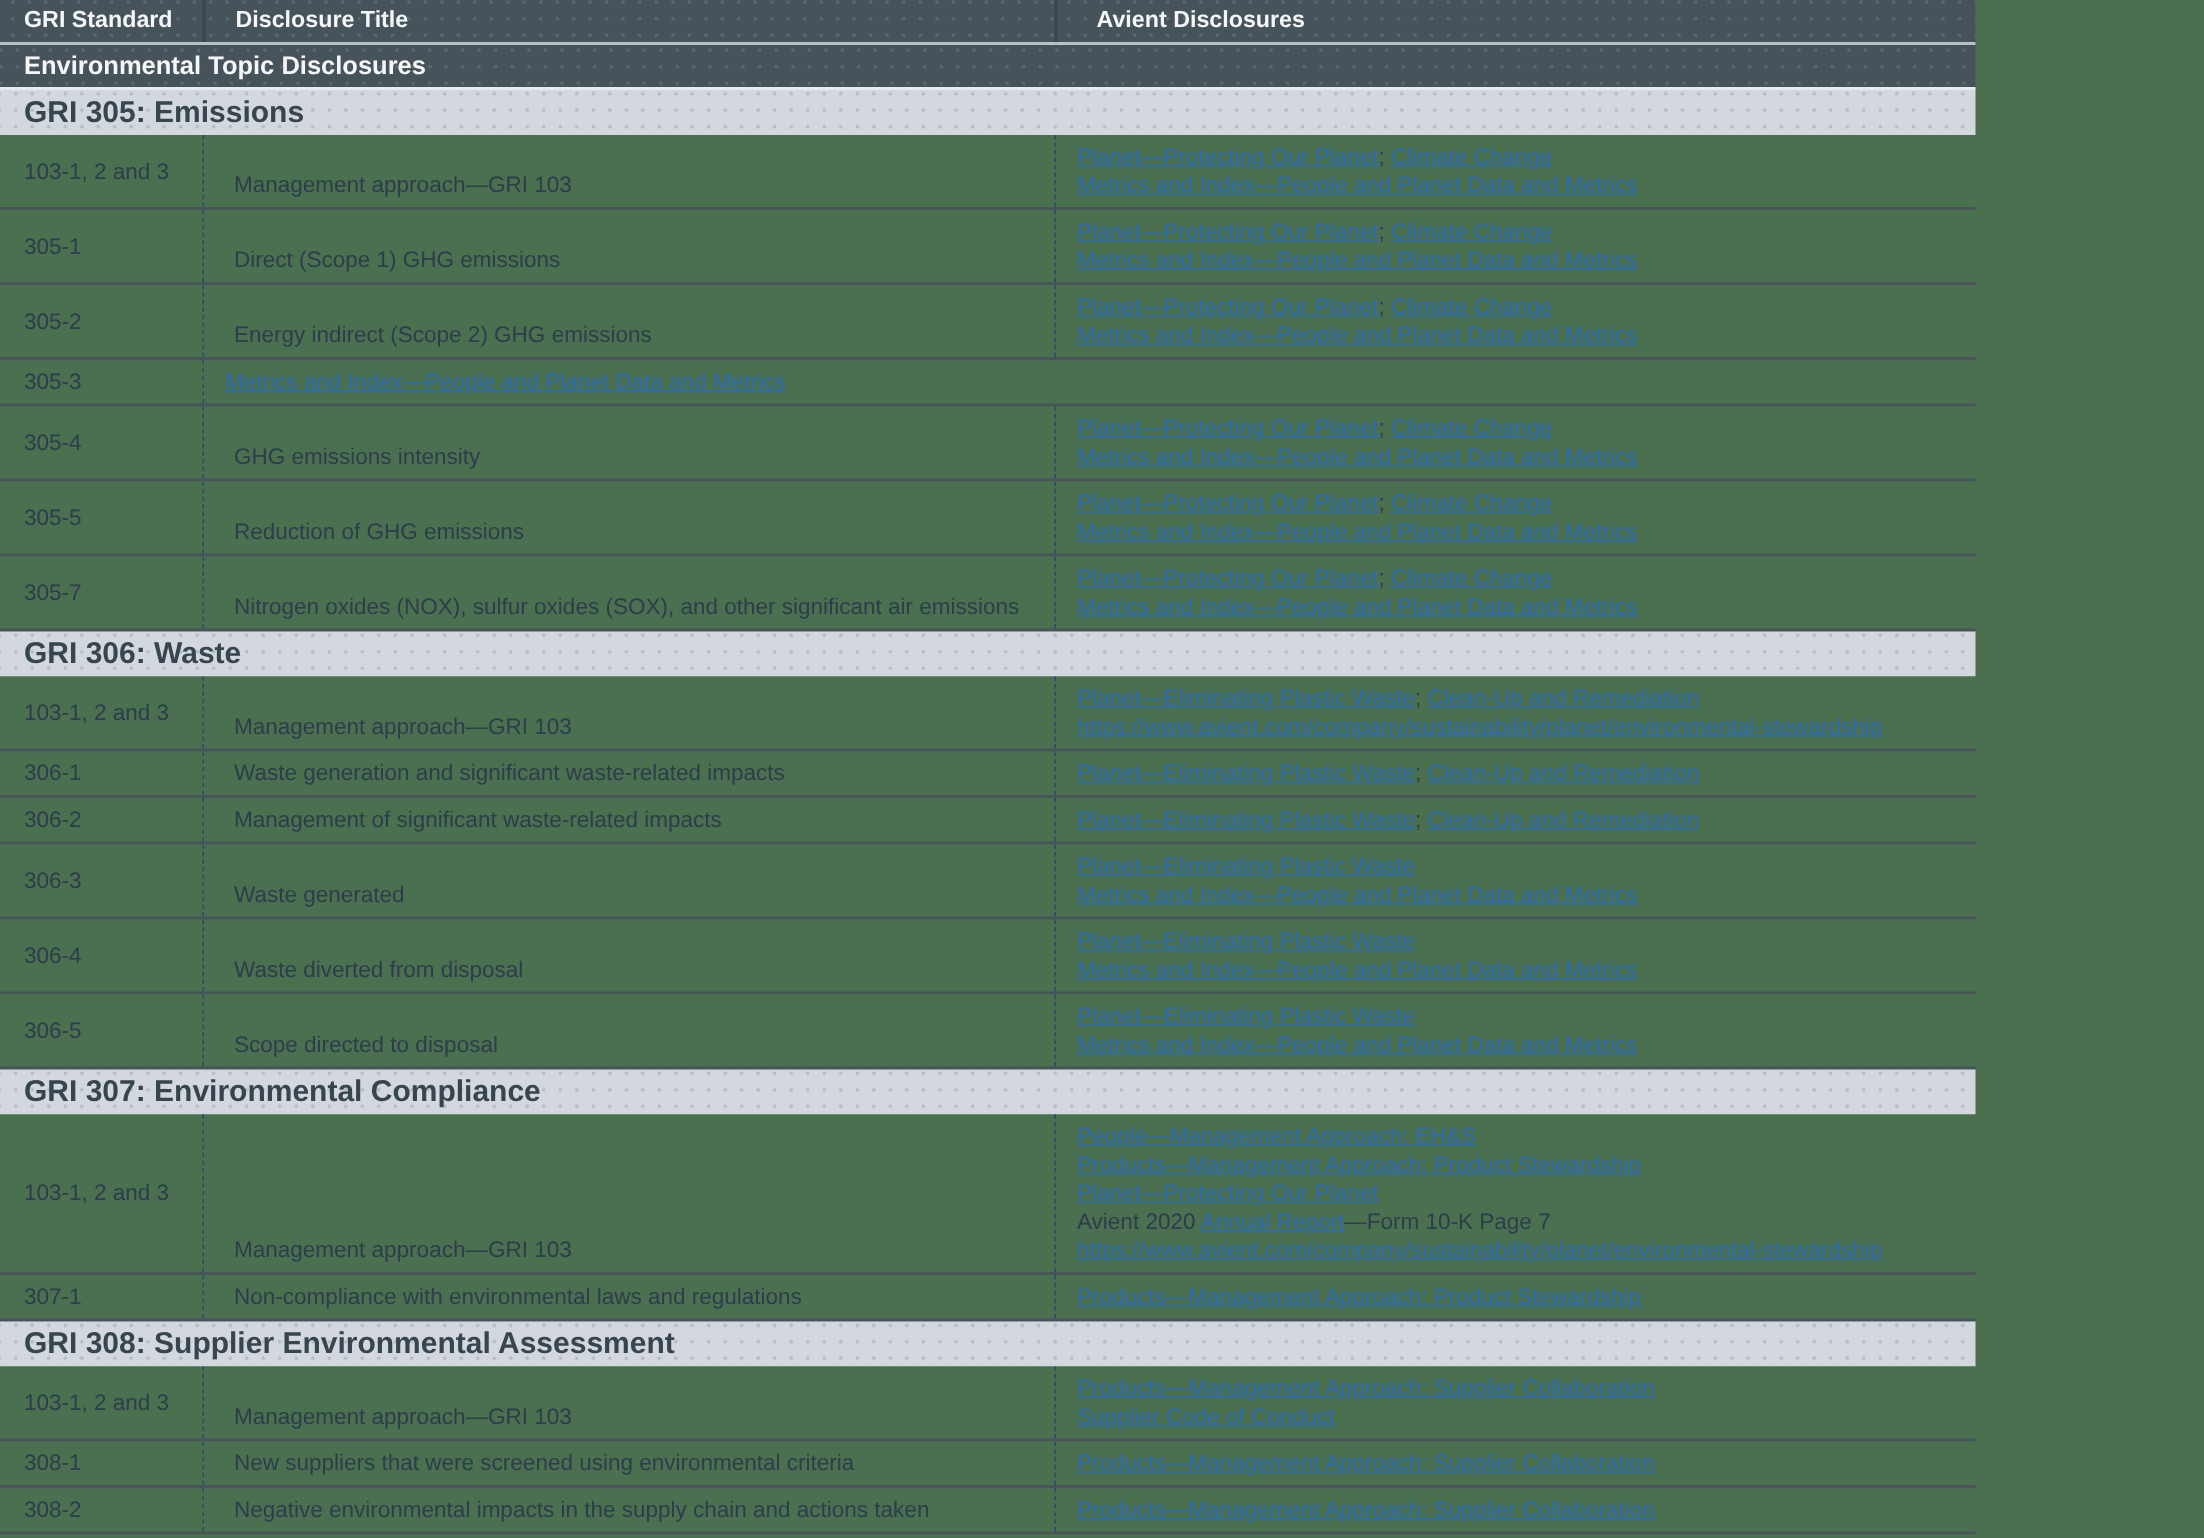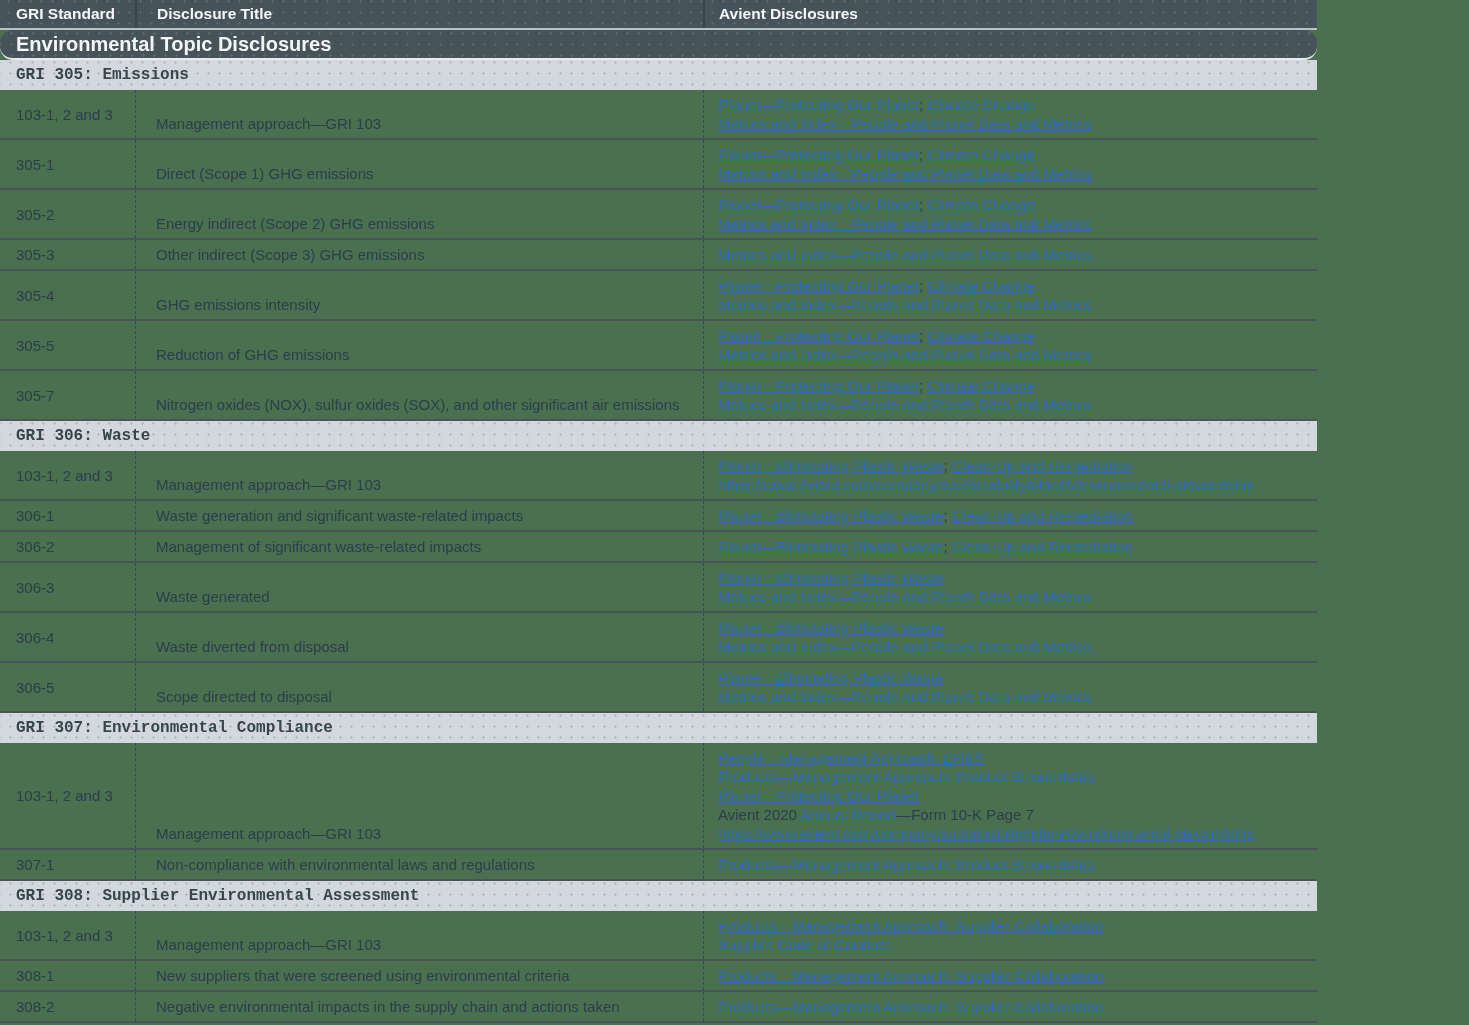--- a/index.html
+++ b/index.html
@@ -22,34 +22,34 @@
     display:grid;grid-template-columns:135px 568px 1fr;
     background-color:var(--slate);
     background-image:radial-gradient(rgba(255,255,255,.12) 1.2px, transparent 1.4px);
     background-size:11px 11px;background-position:3px 7px;
     min-height:30px;border-bottom:2px solid #b9c0c6;
     color:var(--white-text);font-weight:bold;font-size:15.5px;
   }
   .thead .hcell{display:flex;align-items:center;}
   .thead .hcell:nth-child(1){padding-left:16px;}
   .thead .hcell:nth-child(2){padding-left:20px;border-left:2px solid #39454b;}
-  .thead .hcell:nth-child(3){padding-left:14px;border-left:2px solid #39454b;}
+  .thead .hcell:nth-child(3){padding-left:26px;border-left:2px solid #39454b;}
 
   .band{min-height:30px;display:flex;align-items:center;padding-left:16px;font-weight:bold;}
   .band.dark{
     background-color:var(--slate);
     background-image:radial-gradient(rgba(255,255,255,.12) 1.2px, transparent 1.4px);
     background-size:11px 11px;background-position:6px 9px;
-    color:var(--white-text);font-size:20px;border-bottom:2px solid #e8ebee;border-radius:13px;
+    color:var(--white-text);font-size:17px;border-bottom:2px solid #e8ebee;
   }
   .band.gray{
     background-color:var(--gray-band);
     background-image:radial-gradient(rgba(60,75,85,.20) 1.2px, transparent 1.4px);
     background-size:11px 11px;background-position:5px 8px;
-    color:#37454e;font-size:16px;font-family:Liberation Mono, monospace;
+    color:#37454e;font-size:20px;
   }
 
   
   .row{
     display:grid;grid-template-columns:135px 568px 1fr;
     border-bottom:2px solid var(--row-border);
     background:var(--green);
     color:var(--slate-text);font-size:15px;line-height:19px;
   }
   .cell{display:flex;align-items:center;min-height:28px;}
@@ -123,23 +123,20 @@
         </div>
         <div class="cell lnks">
           <div class="line"><a class="lnk">Planet—Protecting Our Planet</a><span class="sep">; </span><a class="lnk">Climate Change</a></div>
           <div class="line"><a class="lnk">Metrics and Index—People and Planet Data and Metrics</a></div>
         </div>
       </div>
       <div class="row">
         <div class="cell std">
           <span>305-3</span>
         </div>
-        <div class="cell ttl">
-          <span>Other indirect (Scope 3) GHG emissions</span>
-        </div>
         <div class="cell lnks">
           <div class="line"><a class="lnk">Metrics and Index—People and Planet Data and Metrics</a></div>
         </div>
       </div>
       <div class="row">
         <div class="cell std">
           <span>305-4</span>
         </div>
         <div class="cell ttl">
           <span>GHG emissions intensity</span>

